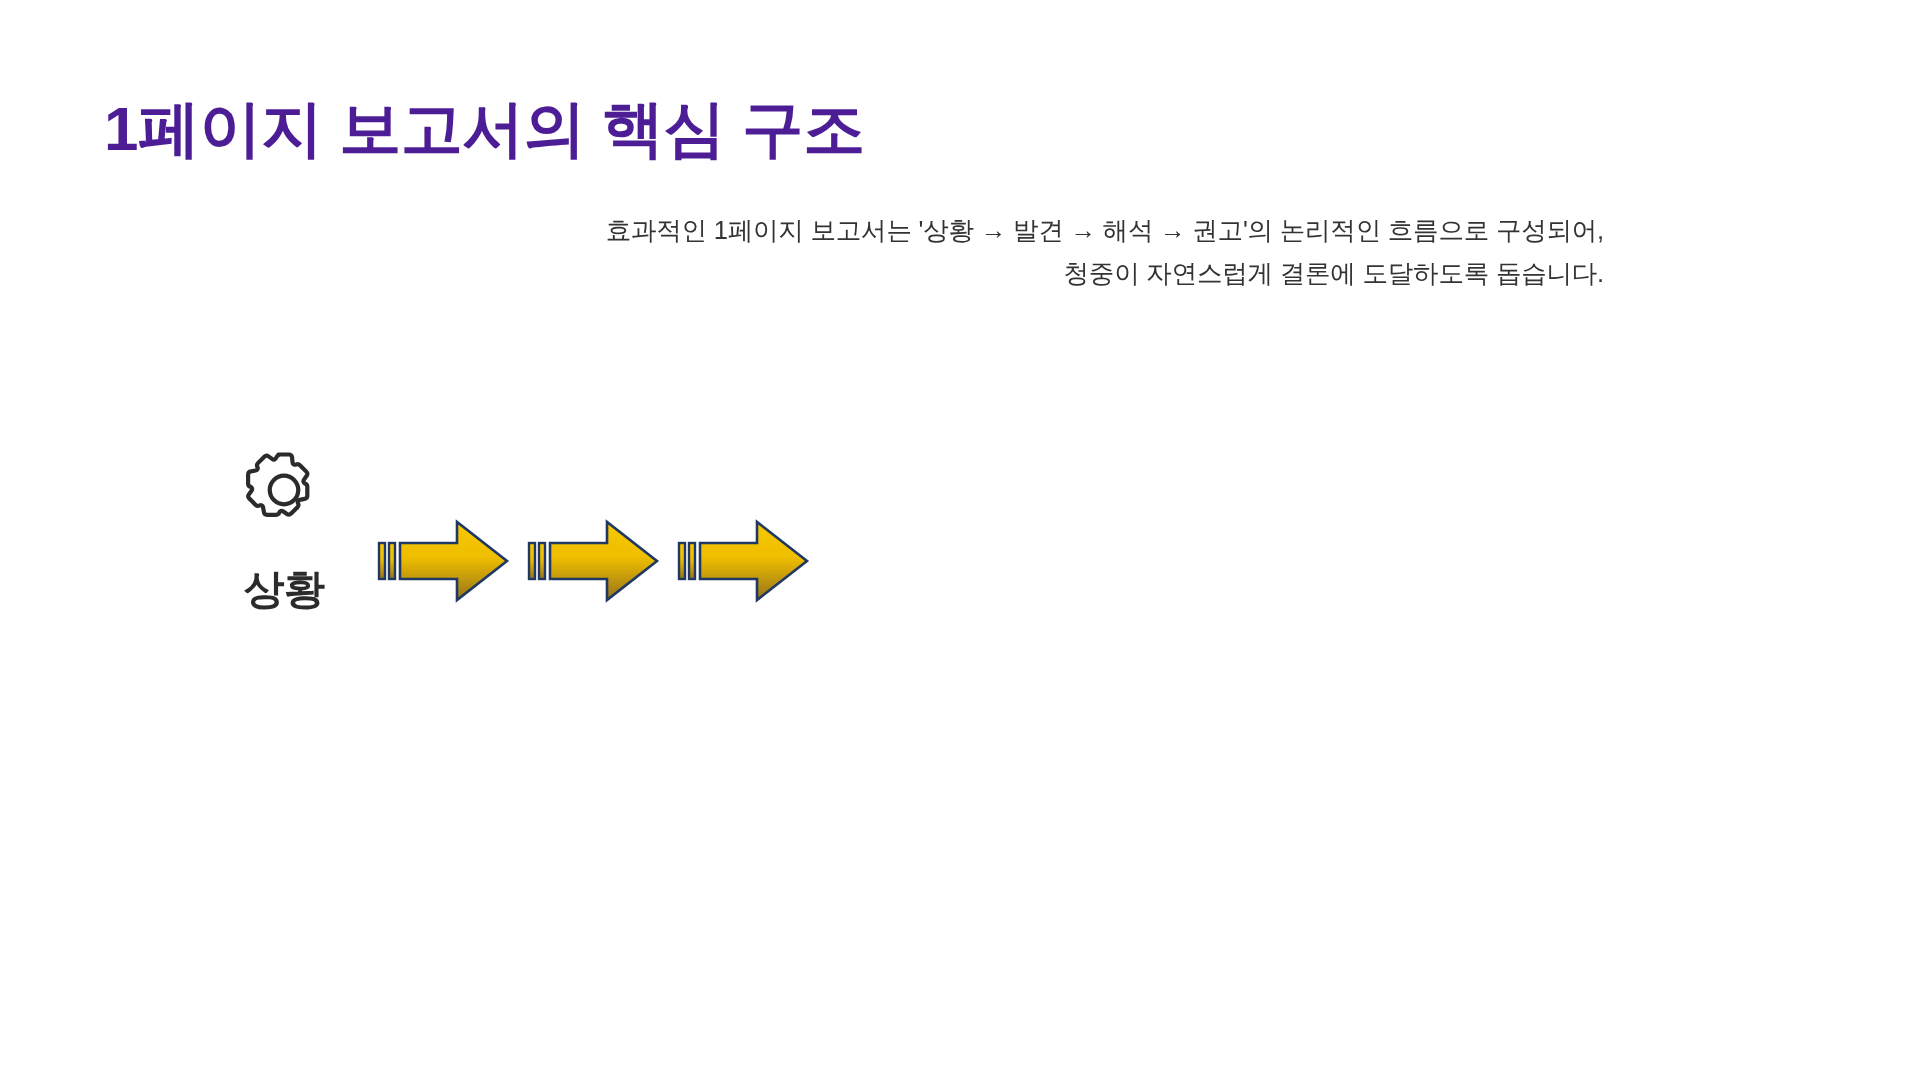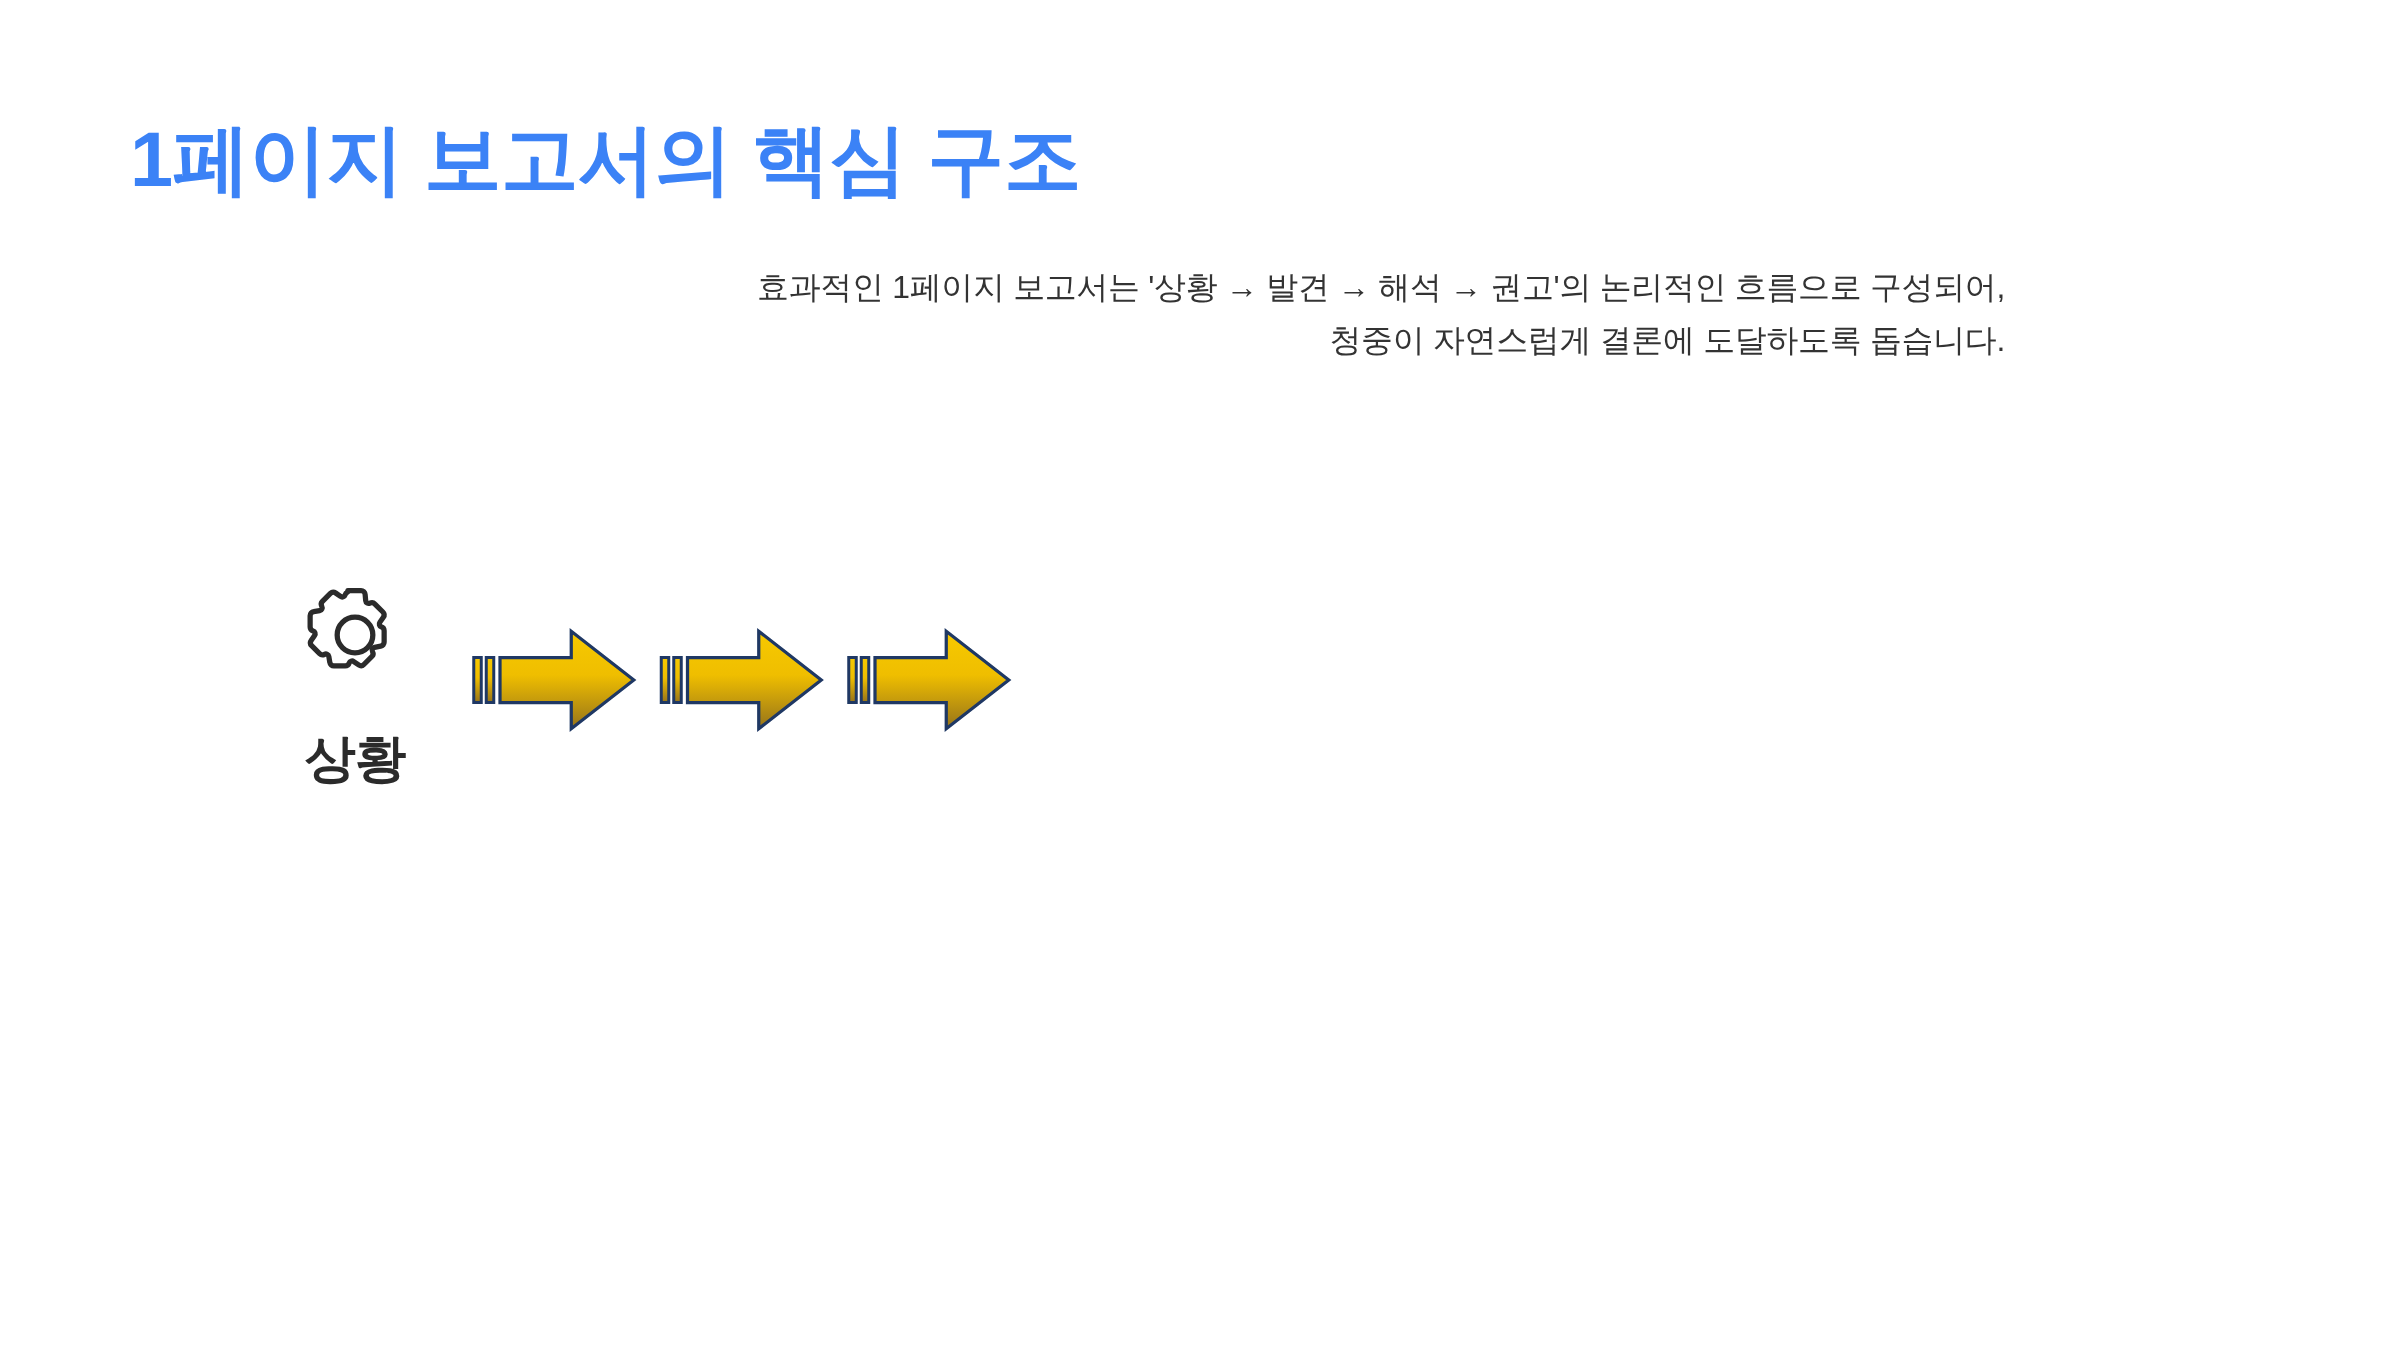--- a/index.html
+++ b/index.html
@@ -26,21 +26,21 @@
   
   .header {
     position: absolute;
     left: 104px;
     top: 96px;
     width: 1500px;
   }
   .page-title {
     font-size: 62px;
     font-weight: 700;
-    color: #3b82f6;
+    color: #4c1d95;
     letter-spacing: -0.5px;
     line-height: 1.08;
     margin: 0;
     white-space: nowrap;
   }
   .page-subtitle {
     margin: 0;
     padding-top: 46px;
     font-size: 25.5px;
     font-weight: 400;
@@ -50,23 +50,23 @@
     text-align: right;
   }
   .page-subtitle .sub-line {
     display: block;
   }
 
   
   .flow {
     position: absolute;
     left: 200px;
-    top: 456px;
+    top: 438px;
     display: flex;
-    align-items: center;
+    align-items: flex-end;
     gap: 0px;
   }
   .flow-step {
     width: 168px;
     display: flex;
     flex-direction: column;
     align-items: center;
   }
   .step-icon {
     height: 104px;

